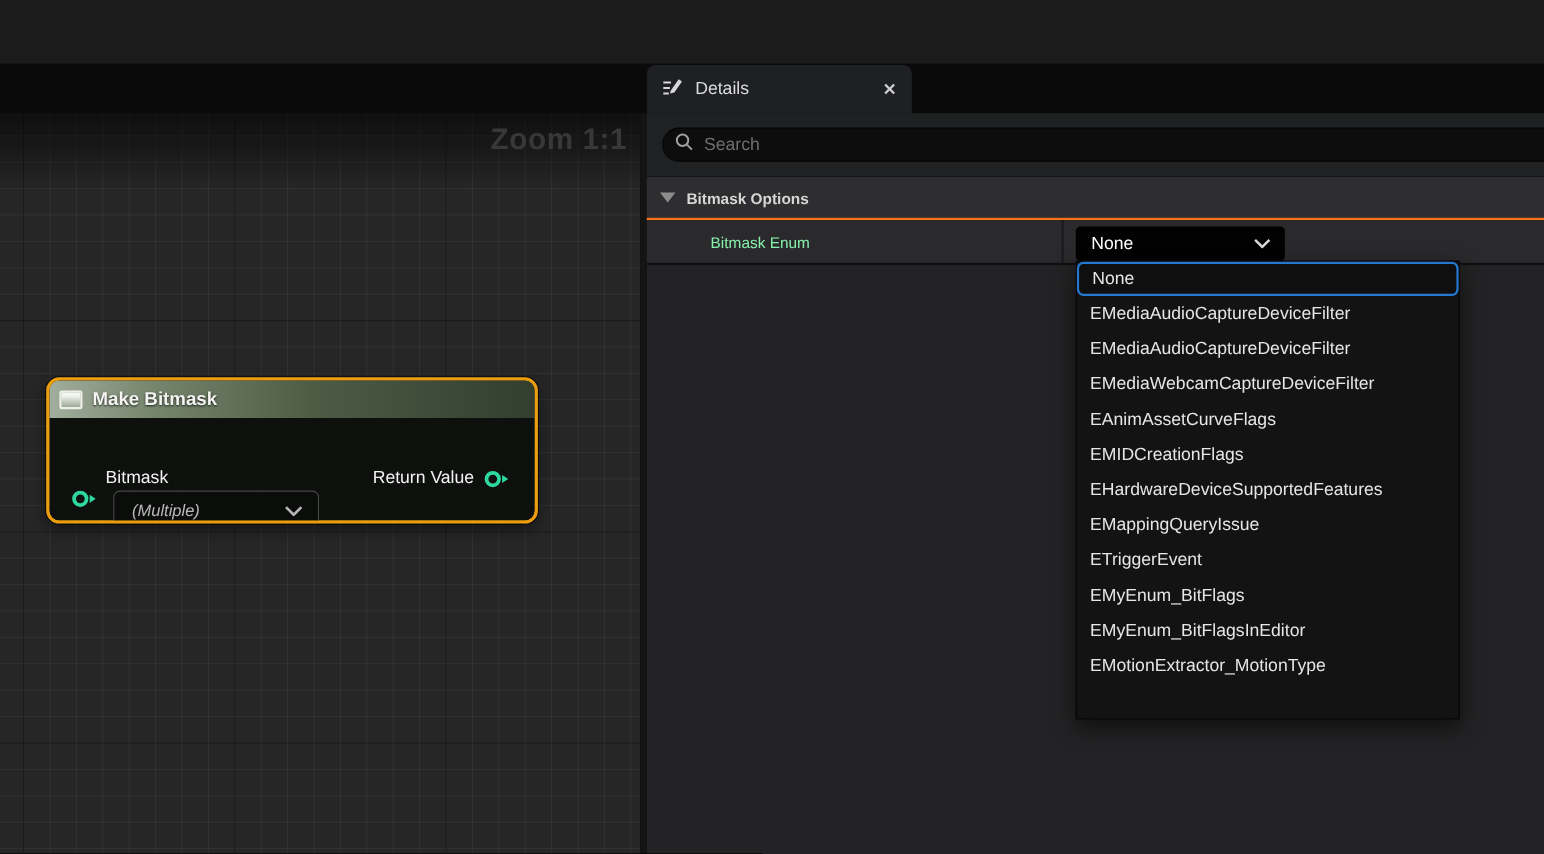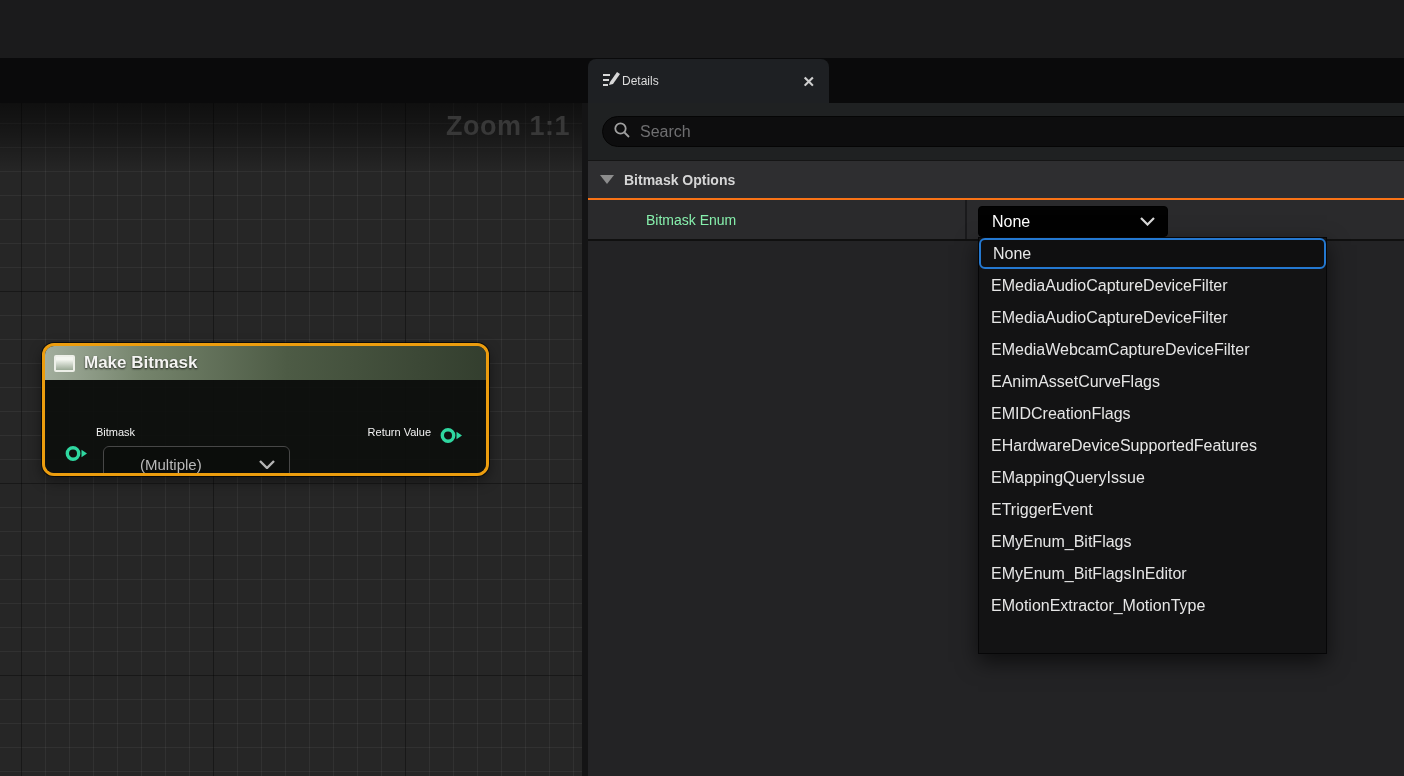--- a/index.html
+++ b/index.html
@@ -8,21 +8,21 @@
 
   
   .top-bar   { position:absolute; left:0; top:0; width:1404px; height:58px; background:#1b1b1c; }
   .tab-strip { position:absolute; left:0; top:58px; width:1404px; height:45px; background:#0a0a0b; }
 
   .details-tab {
     position:absolute; left:588px; top:59px; width:241px; height:44px;
     background:#1e2023; border-radius:8px 8px 0 0;
     display:flex; align-items:center; padding:0 14px 0 12px;
   }
-  .details-tab .tab-label { color:#dcdcdc; font-size:12px; }
+  .details-tab .tab-label { color:#dcdcdc; font-size:16px; margin-left:10px; }
   .details-tab .tab-close { margin-left:auto; color:#cfcfcf; font-size:15px; font-weight:bold; cursor:pointer; line-height:1; }
 
   
   .graph {
     position:absolute; left:0; top:103px; width:582px; height:673px;
     background-color:#262626;
     background-image:
       linear-gradient(rgba(0,0,0,0.50) 1px, transparent 1px),
       linear-gradient(90deg, rgba(0,0,0,0.50) 1px, transparent 1px),
       linear-gradient(rgba(255,255,255,0.05) 1px, transparent 1px),
@@ -56,29 +56,29 @@
     background:linear-gradient(#f4f6f0 20%, #9aa995 100%);
   }
   .node-title {
     margin-left:9px; font-size:17px; font-weight:bold; color:#f4f4f2;
     text-shadow:0 1px 2px rgba(0,0,0,0.8);
   }
   .bp-node .node-body {
     position:relative; height:93px; background:rgba(13,15,13,0.93);
   }
   .pin { position:absolute; }
-  .pin-label { position:absolute; font-size:11px; color:#f2f2f2; }
+  .pin-label { position:absolute; font-size:16px; color:#f2f2f2; }
   .lbl-bitmask { left:51px; top:46px; }
   .lbl-return  { right:55px; top:46px; }
   .pin-in  { left:19px; top:64px; }
   .pin-out { right:22px; top:46px; }
   .node-combo {
     position:absolute; left:58px; top:66px; width:187px; height:36px;
     background:#0b0d0b; border:1px solid #474747; border-radius:6px;
-    display:flex; align-items:center; padding:0 14px 0 36px; cursor:pointer;
+    display:flex; align-items:center; padding:0 14px 0 16px; cursor:pointer;font-style:italic;
   }
   .node-combo .combo-text { color:#b9b9b9; font-size:15px; flex:1; }
 
   
   .divider { position:absolute; left:582px; top:103px; width:6px; height:673px; background:#141415; }
 
   
   .panel { position:absolute; left:588px; top:103px; width:816px; height:673px; background:#232325; }
 
   .search-row { position:relative; height:57px; background:#1f2122; }

